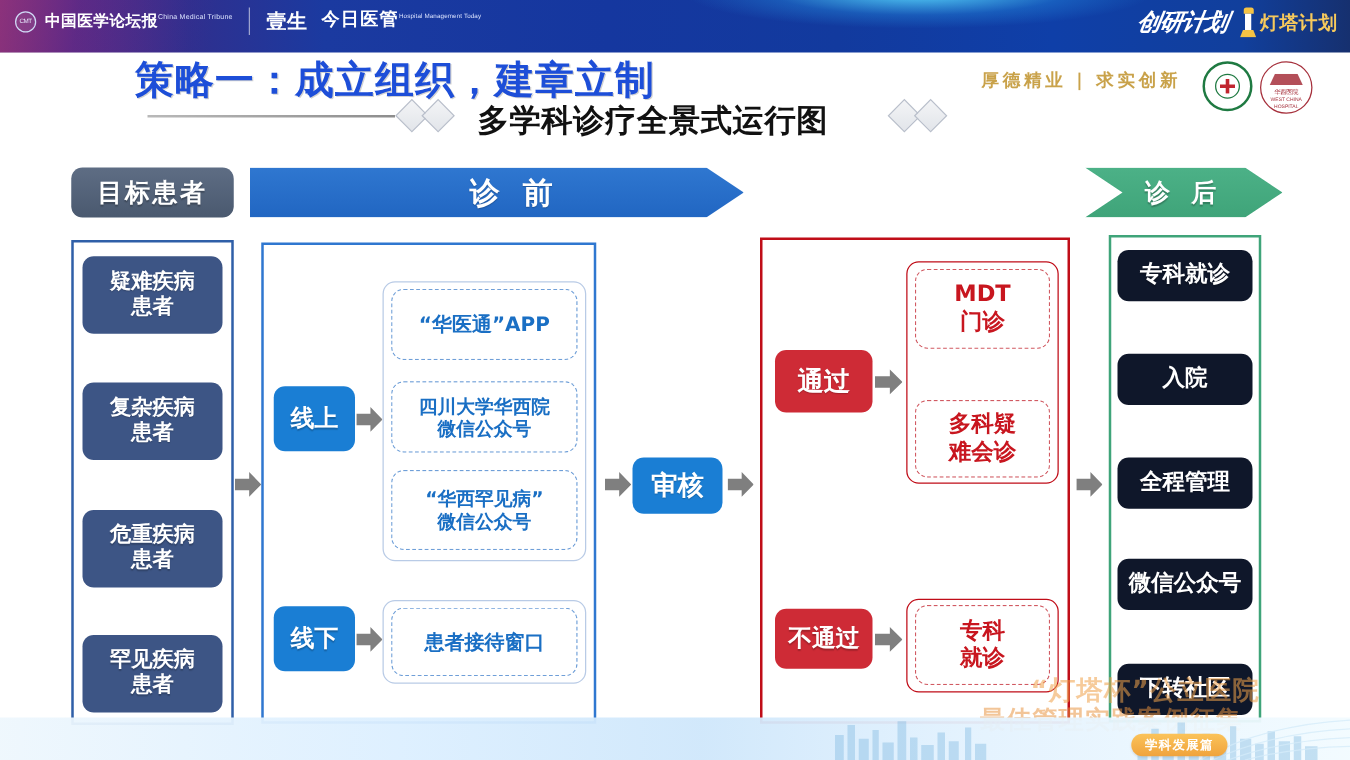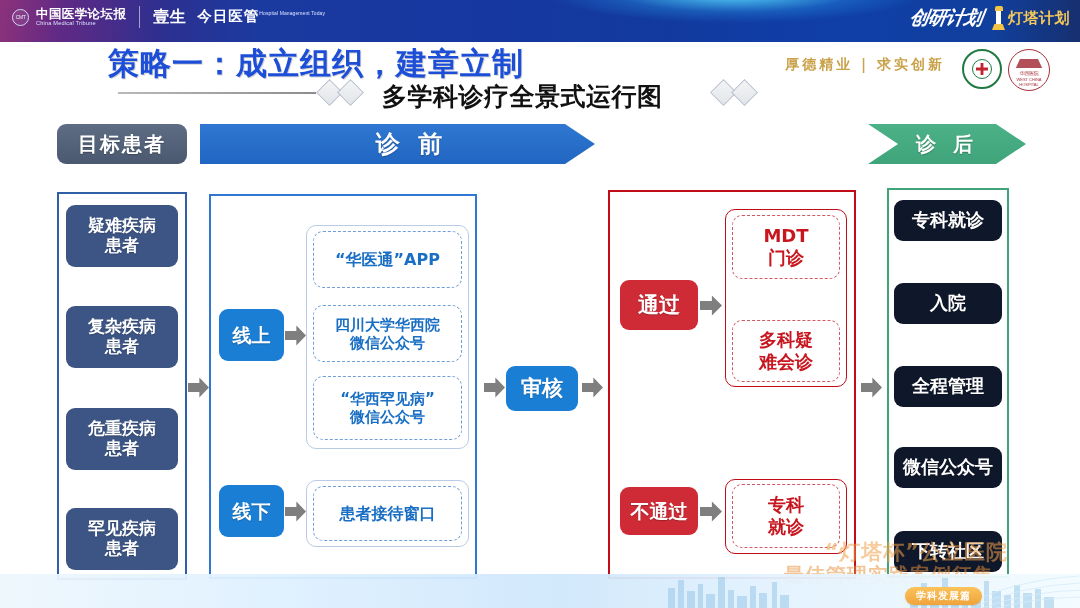--- a/index.html
+++ b/index.html
@@ -23,21 +23,21 @@
     content:""; position:absolute; left:0; top:0; width:1080px; height:42px;
     background: linear-gradient(100deg, rgba(180,60,140,.45) 0%, rgba(120,40,150,.22) 6%, rgba(0,0,0,0) 16%);
   }
   .hdr-left { position: absolute; left: 12px; top: 6px; display: flex; align-items: center; gap: 7px; z-index: 3; }
   .cmt-seal {
     width: 17px; height: 17px; border-radius: 50%;
     border: 1.2px solid #cfd8f5; color: #e8ecff;
     font-size: 5px; line-height: 15px; text-align: center; letter-spacing: -.4px;
     background: rgba(255,255,255,.07);
   }
-  .cmt-names { display: flex; flex-direction: column; line-height: 1.05; }
+  .cmt-names { display: flex; flex-direction: row; line-height: 1.05; }
   .cmt-cn { font-size: 12.5px; font-weight: 700; color: #fff; letter-spacing: .4px;
             font-family: "DejaVu Serif", "Liberation Serif", serif; }
   .cmt-en { font-size: 5.6px; color: #dce4ff; letter-spacing: .2px; margin-top: 1.5px; }
   .hdr-div { width: 1px; height: 22px; background: rgba(255,255,255,.55); margin: 0 6px; }
   .ys-logo { font-size: 16px; font-weight: 700; color: #fff; letter-spacing: .5px;
              font-family: "DejaVu Serif","Liberation Serif",serif; }
   .jryg-wrap { display: flex; flex-direction: row; line-height: 1.05; margin-left: 4px; }
   .jryg-cn { font-size: 14.5px; font-weight: 700; color: #fff; letter-spacing: 1px; }
   .jryg-en { font-size: 5px; color: #dbe3ff; letter-spacing: .1px; margin-top: 2px; }
 
@@ -87,21 +87,21 @@
               border: 1.6px solid #a6303c; background: #fff; }
   #seal-red .roof { position:absolute; left:50%; top:9px; transform:translateX(-50%);
                     width:30px; height:9px; background:#a6303c; opacity:.85;
                     clip-path: polygon(6% 100%, 20% 0, 80% 0, 94% 100%); }
   #seal-red .txt { position:absolute; left:0; right:0; top:20px; text-align:center;
                    font-size:5px; color:#a6303c; letter-spacing:-.2px; }
   #seal-red .txt2 { position:absolute; left:0; right:0; top:27px; text-align:center;
                     font-size:4px; color:#a6303c; }
 
   
-  #banner-row { position: absolute; left: 0; top: 124px; width: 1080px; height: 46px; }
+  #banner-row { position: absolute; left: 0; top: 134px; width: 1080px; height: 46px; }
   .banner-label {
     position: absolute; display: flex; align-items: center; justify-content: center;
     color: #fff; font-weight: 700; font-family: "DejaVu Sans","Liberation Sans",sans-serif;
     text-shadow: 0 1px 1px rgba(0,0,0,.25);
   }
   #b-target {
     left: 57px; top: 0; width: 130px; height: 40px; border-radius: 9px;
     background: linear-gradient(180deg,#5e6d84,#4a596f);
     font-size: 20px; letter-spacing: 2px;
   }

